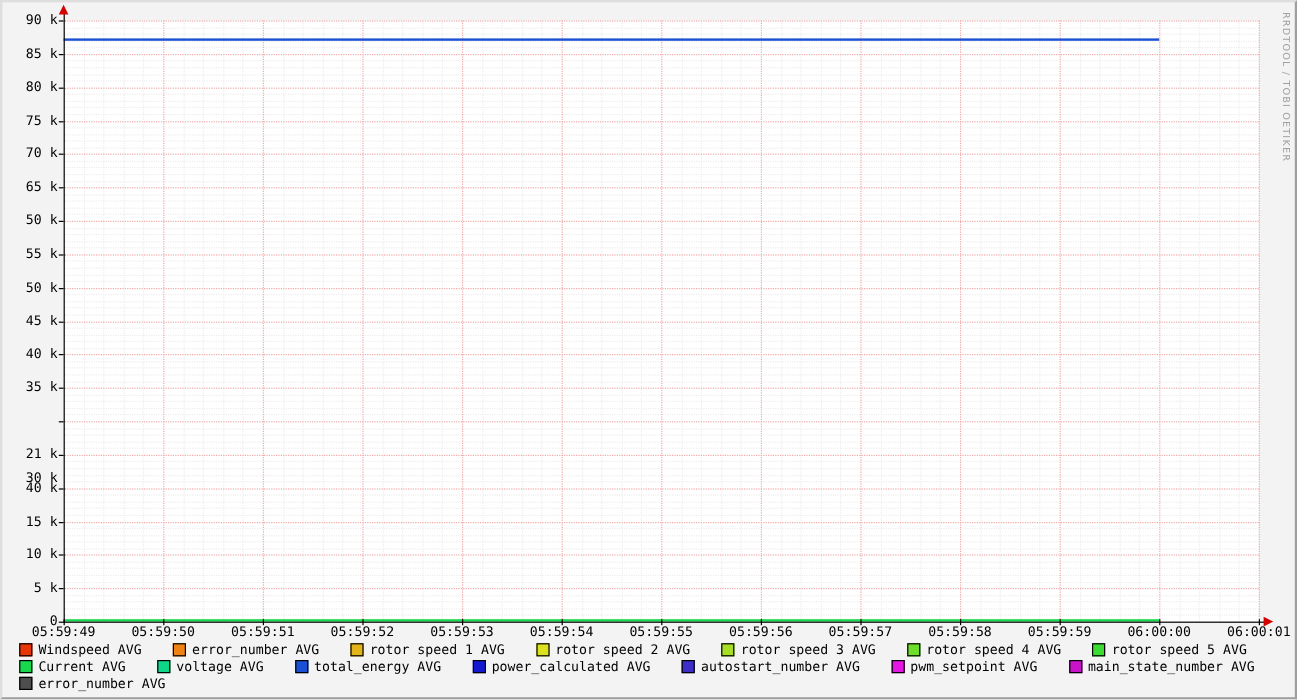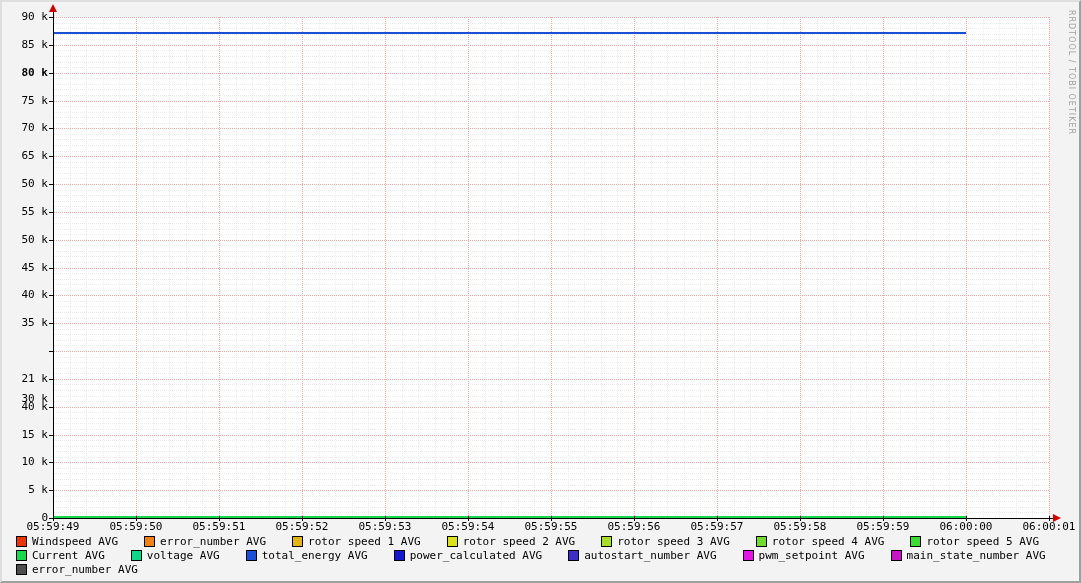--- a/index.html
+++ b/index.html
@@ -296,21 +296,21 @@
     <div class="ylab" style="top: 204px;">55 k</div>
     <div class="ytick" style="top: 182px; background: rgb(0, 0, 0);"></div>
     <div class="ylab" style="top: 176px;">50 k</div>
     <div class="ytick" style="top: 154px; background: rgb(0, 0, 0);"></div>
     <div class="ylab" style="top: 148px;">65 k</div>
     <div class="ytick" style="top: 126px; background: rgb(0, 0, 0);"></div>
     <div class="ylab" style="top: 120px;">70 k</div>
     <div class="ytick" style="top: 99px; background: rgb(0, 0, 0);"></div>
     <div class="ylab" style="top: 93px;">75 k</div>
     <div class="ytick" style="top: 71px; background: rgb(0, 0, 0);"></div>
-    <div class="ylab" style="top: 65px; font-weight: bold;">80 k</div>
+    <div class="ylab" style="top: 65px;">80 k</div>
     <div class="ytick" style="top: 43px; background: rgb(0, 0, 0);"></div>
     <div class="ylab" style="top: 37px;">85 k</div>
     <div class="ytick" style="top: 15px; background: rgb(0, 0, 0);"></div>
     <div class="ylab" style="top: 9px;">90 k</div>
     <div class="xlab" style="left: 11px;">05:59:49</div>
     <div class="xtick" style="left: 51px; background: rgb(0, 0, 0);"></div>
     <div class="xlab" style="left: 94px;">05:59:50</div>
     <div class="xtick" style="left: 134px; background: rgb(0, 0, 0);"></div>
     <div class="xlab" style="left: 177px;">05:59:51</div>
     <div class="xtick" style="left: 217px; background: rgb(0, 0, 0);"></div>

